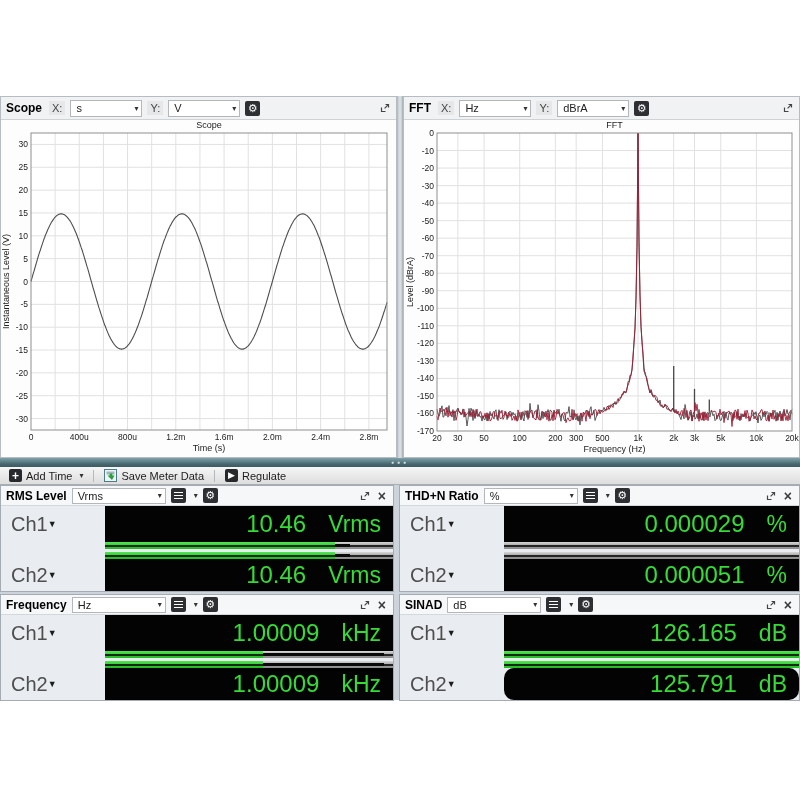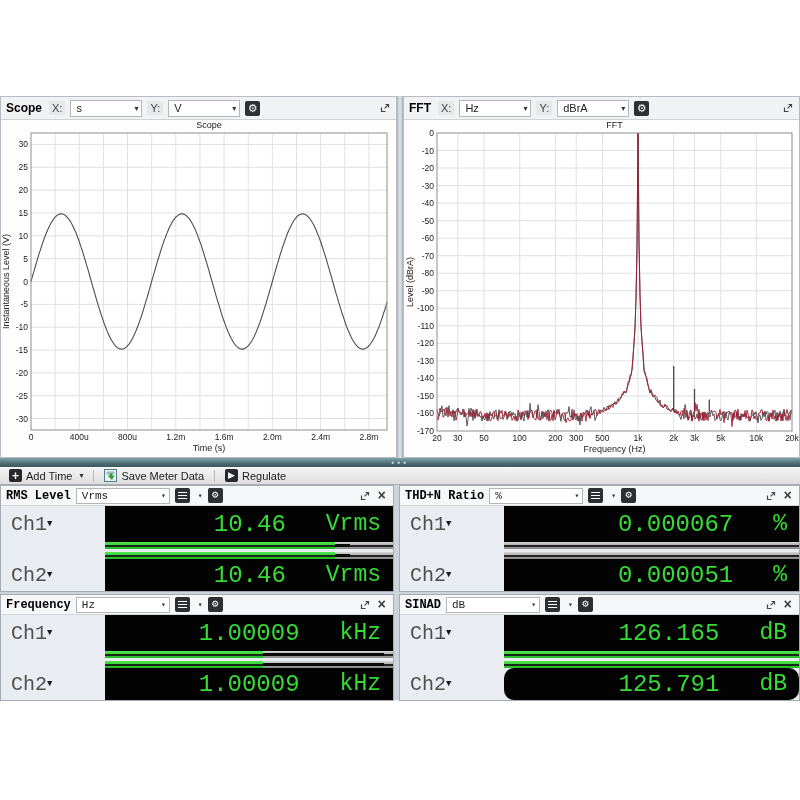--- a/index.html
+++ b/index.html
@@ -28,29 +28,29 @@
   .hsplit{height:9px;background:linear-gradient(180deg,#7fa2aa,#46656d 70%,#3c5a62);display:flex;align-items:center;justify-content:center;cursor:row-resize;}
   .hsplit .dots{font-size:5px;letter-spacing:3px;color:#d4e2e5;line-height:1;}
   .toolbar{height:17px;display:flex;align-items:center;gap:2px;padding-left:3px;background:linear-gradient(180deg,#f6f6f6,#dddddd);border-bottom:1px solid #a8aeb4;}
   .tb-btn{display:inline-flex;align-items:center;gap:4px;height:15px;padding:0 6px;border:0;background:transparent;font-family:inherit;font-size:11px;color:#1d1d1d;cursor:pointer;}
   .tb-ic{width:13px;height:13px;flex:none;display:inline-flex;align-items:center;justify-content:center;border-radius:2px;}
   .tb-ic.dark{background:#26282c;color:#fff;font-size:9px;line-height:1;}
   .tb-ic.dark.plus{font-size:12px;font-weight:bold;}
   .tb-sep{width:1px;height:12px;background:#b5b9bd;margin:0 2px;}
 
   
-  .meter-grid{height:164px;display:grid;grid-template-columns:394px 401px;grid-template-rows:107px 107px;gap:2px 5px;background:#ccd3da;font-family:Liberation Mono, monospace;}
+  .meter-grid{height:164px;display:grid;grid-template-columns:394px 401px;grid-template-rows:107px 107px;gap:2px 5px;background:#ccd3da;}
   .meter-panel{box-sizing:border-box;border:1px solid #a4abb3;background:#e9ecf0;display:flex;flex-direction:column;}
   .meter-header{height:19px;flex:none;display:flex;align-items:center;gap:5px;padding:0 5px;background:#f6f7f9;border-bottom:1px solid #d5d8db;}
   .m-title{font-weight:bold;font-size:12px;color:#000;}
   .m-dd{min-width:84px;height:14px;}
   .meter-body{flex:1;display:grid;grid-template-columns:104px 1fr;grid-template-rows:36px 1fr 32px;}
   .mlabel{display:flex;align-items:center;justify-content:flex-start;padding:0 9px 0 10px;background:#e9ecf0;font-size:20px;color:#4e4e4e;cursor:pointer;}
   .ch-arrow{font-size:9px;color:#1b1b1b;}
-  .mdisp{background:#030303;display:flex;align-items:center;justify-content:flex-end;gap:40px;padding-right:12px;}
+  .mdisp{background:#030303;display:flex;align-items:center;justify-content:flex-end;gap:22px;padding-right:12px;}
   .mdisp .val{font-size:24px;color:var(--green);}
   .mdisp .unit{font-size:23px;color:var(--green);}
   .barzone{display:flex;flex-direction:column;justify-content:center;gap:3px;background:#e9ecf0;}
   .bar-track{position:relative;height:7px;background:linear-gradient(180deg,#d8d8d8,#9b9b9b 60%,#8c8c8c);}
   .bar-fill{position:absolute;left:0;top:0;bottom:0;background:linear-gradient(180deg,#55e455,#2fd02f 50%,#22b822);}
   .bar-mid{position:absolute;left:0;right:0;top:2.5px;height:2px;background:#161616;opacity:.9;}
   .bar-peak{position:absolute;top:2px;height:3px;background:#0a0a0a;}
   :root{--green:#36dc36;}
   svg text{font-family:"Liberation Sans","DejaVu Sans",sans-serif;}
 </style>
@@ -352,21 +352,21 @@
               </svg>
             </span>
             <span class="close-ic">×</span>
           </header>
           <div class="meter-body">
             <div class="mlabel" style="grid-area: 1 / 1;">
               <span>Ch1</span>
               <span class="ch-arrow">▼</span>
             </div>
             <div class="mdisp" style="grid-area: 1 / 2;">
-              <span class="val">0.000067</span>
+              <span class="val">0.000029</span>
               <span class="unit">%</span>
             </div>
             <div style="grid-area: 2 / 1; background: rgb(233, 236, 240);"></div>
             <div class="barzone" style="grid-area: 2 / 2;">
               <div class="bar-track">
                 <div class="bar-mid"></div>
               </div>
               <div class="bar-track">
                 <div class="bar-mid"></div>
               </div>

